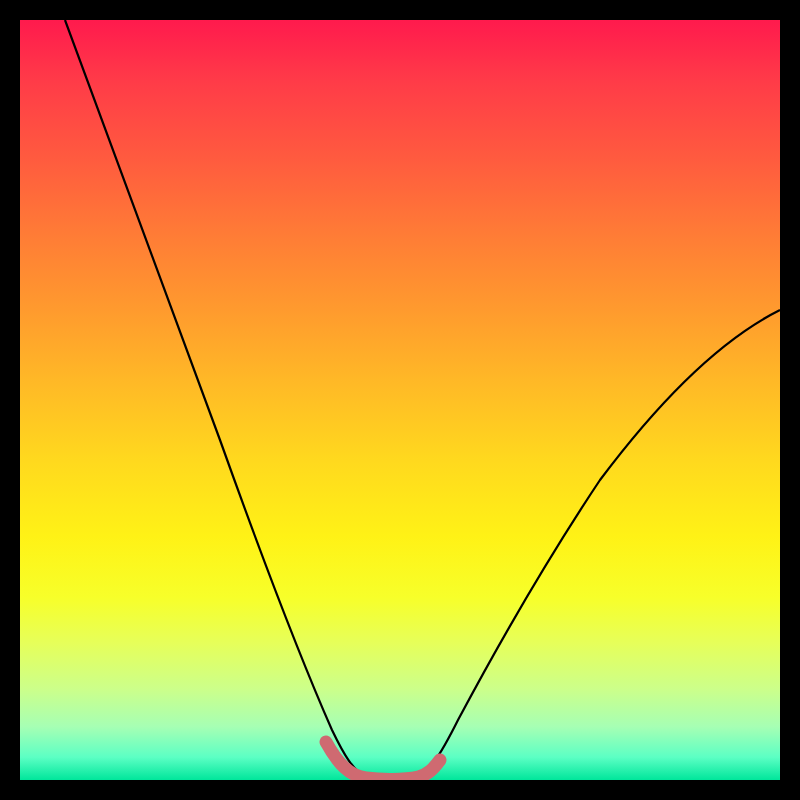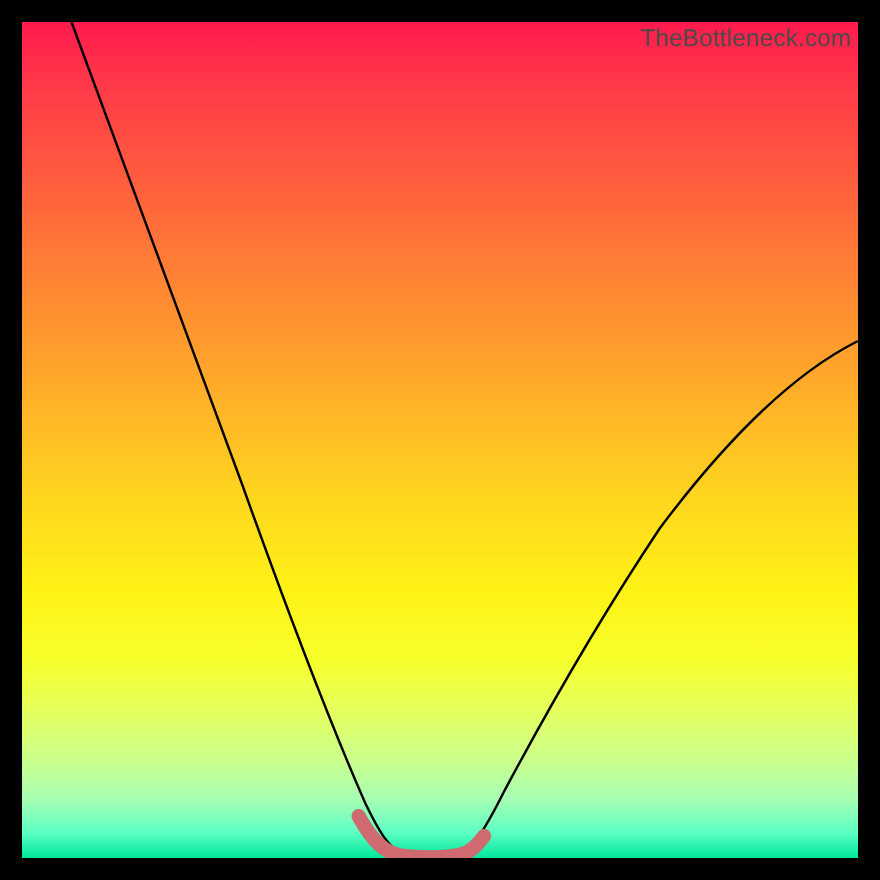--- a/index.html
+++ b/index.html
@@ -74,14 +74,13 @@
          C 358 759, 380 759, 396 756
          C 408 753, 418 740, 438 700
          C 470 640, 520 550, 580 460
          C 640 380, 700 320, 760 290" fill="none" stroke="#000" stroke-width="2.2"></path>
     <path d="M 306 722
          C 318 744, 330 756, 346 758
          C 362 760, 384 760, 398 757
          C 408 755, 414 748, 420 740" fill="none" stroke="#cf6a71" stroke-width="13" stroke-linecap="round"></path>
   </svg>
 
-  <div class="watermark">TheBottleneck.com</div>
 </div>
 
 </body></html>

